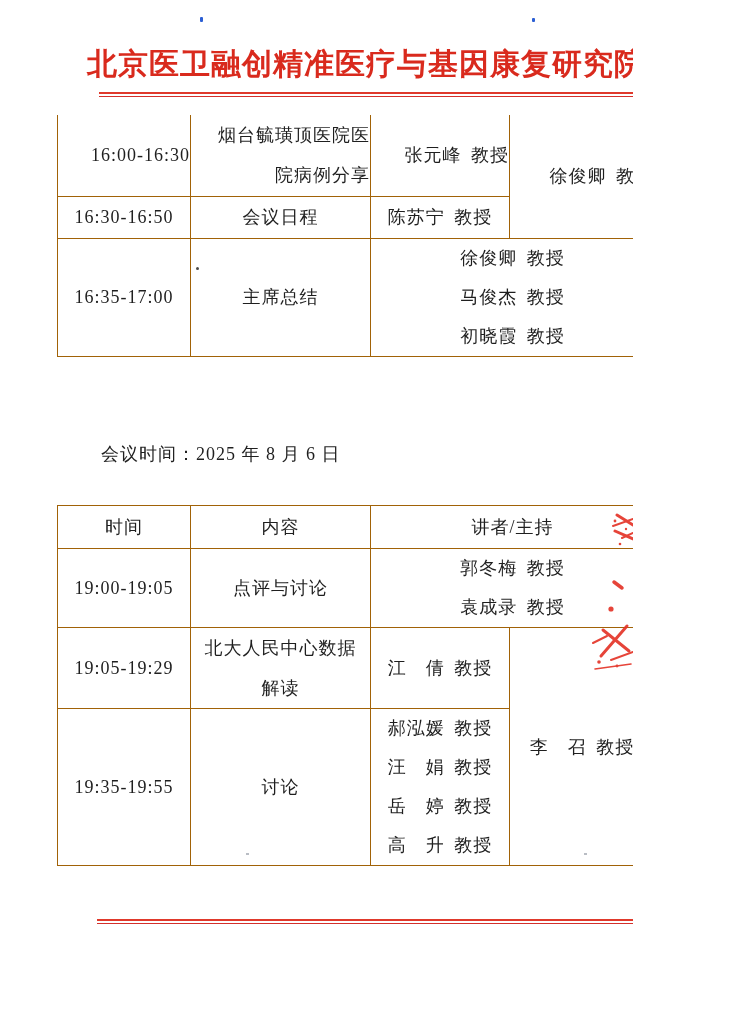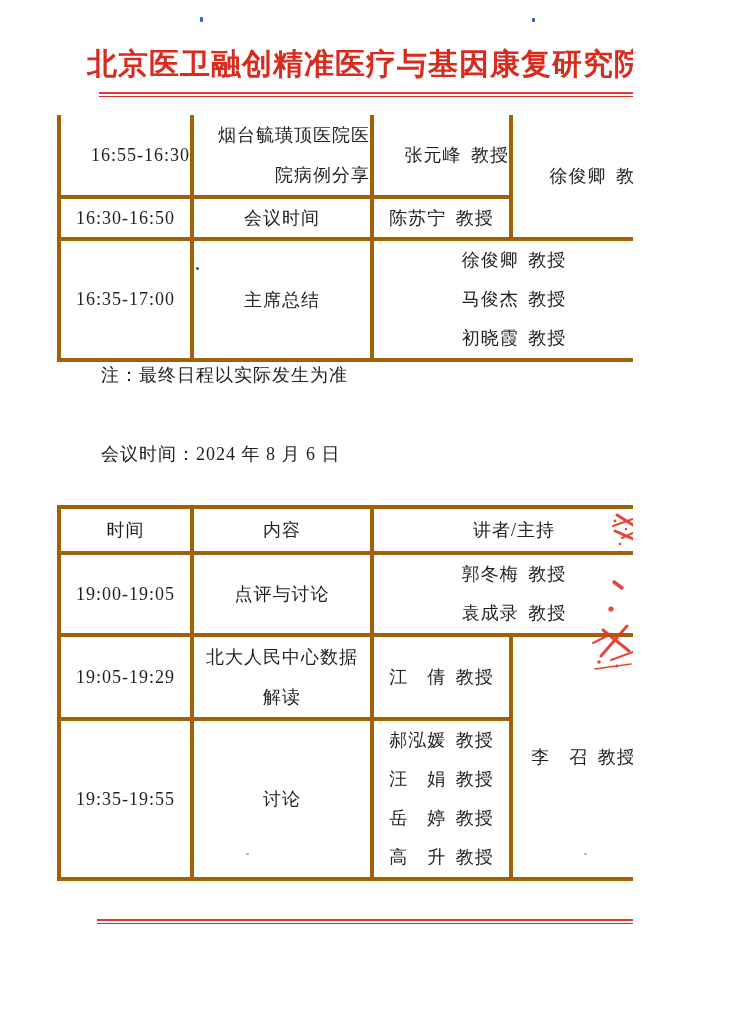--- a/index.html
+++ b/index.html
@@ -18,21 +18,21 @@
   .rule-double {
     position:absolute; height:2px;
     border-top:2px solid #e0392b; border-bottom:1px solid #d4302b;
   }
   .head-rule { top:92px; left:99px; width:548px; }
   .foot-rule { top:919px; left:97px; width:559px; border-top-width:2px; }
 
   
   table.sched { position:absolute; border-collapse:collapse; table-layout:fixed; }
   table.sched td, table.sched th {
-    border:4px solid #a16207; padding:0; vertical-align:middle;
+    border:1px solid #a16207; padding:0; vertical-align:middle;
     text-align:center; font-size:18px; font-weight:400; letter-spacing:1px;
     overflow:hidden;
   }
   .t1 { left:57px; top:115px; width:597px; }
   .t1 tr:first-child td { border-top:none;text-align:right; }
   .t2 { left:57px; top:505px; width:597px; }
   .col-time    { width:133px; }
   .col-content { width:180px; }
   .col-speaker { width:139px; }
   .col-host    { width:145px; }
@@ -73,52 +73,51 @@
 
   <table class="sched t1">
     <colgroup>
       <col class="col-time">
         <col class="col-content">
         <col class="col-speaker">
         <col class="col-host">
     </colgroup>
     <tbody>
         <tr style="height:81px;">
-      <td class="time-cell">16:55-16:30</td>
+      <td class="time-cell">16:00-16:30</td>
       <td>
         <div class="two-line">
           <div>烟台毓璜顶医院医</div>
           <div>院病例分享</div>
         </div>
       </td>
       <td class="name">张元峰 教授</td>
       <td class="name" rowspan="2">徐俊卿 教授</td>
     </tr>
     <tr style="height:42px;">
       <td class="time-cell">16:30-16:50</td>
-      <td>会议时间</td>
+      <td>会议日程</td>
       <td class="name">陈苏宁 教授</td>
     </tr>
     <tr style="height:118px;">
       <td class="time-cell">16:35-17:00</td>
       <td>主席总结</td>
       <td class="name" colspan="2">
         <div class="stack">
           <div>徐俊卿 教授</div>
           <div>马俊杰 教授</div>
           <div>初晓霞 教授</div>
         </div>
       </td>
     </tr>
   </tbody>
     </table>
   <span class="mark ink-dot"></span>
 
-  <div class="note-line">注：最终日程以实际发生为准</div>
-  <div class="meeting-time">会议时间：2024 年 8 月 6 日</div>
+  <div class="meeting-time">会议时间：2025 年 8 月 6 日</div>
 
   <table class="sched t2">
     <colgroup>
       <col class="col-time">
         <col class="col-content">
         <col class="col-speaker">
         <col class="col-host">
     </colgroup>
     <tbody>
         <tr class="hdr" style="height:42px;">

